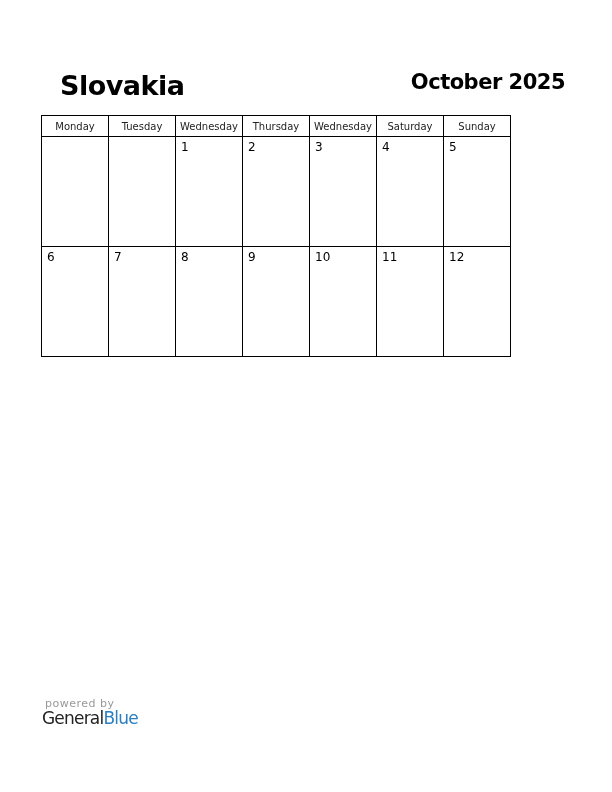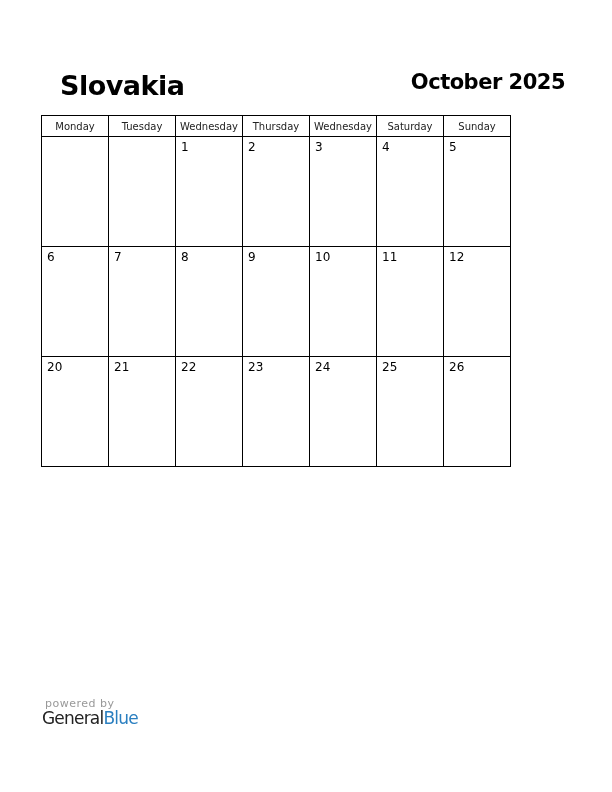--- a/index.html
+++ b/index.html
@@ -74,40 +74,17 @@
         <td>
           <span>10</span>
         </td>
         <td>
           <span>11</span>
         </td>
         <td>
           <span>12</span>
         </td>
       </tr>
-      <tr>
-        <td>
-          <span>20</span>
-        </td>
-        <td>
-          <span>21</span>
-        </td>
-        <td>
-          <span>22</span>
-        </td>
-        <td>
-          <span>23</span>
-        </td>
-        <td>
-          <span>24</span>
-        </td>
-        <td>
-          <span>25</span>
-        </td>
-        <td>
-          <span>26</span>
-        </td>
-      </tr>
     </tbody>
 </table>
 
 <div class="powered">powered by</div>
 <div class="brand"><span class="g">General</span><span class="b">Blue</span></div>
 
 </body></html>

